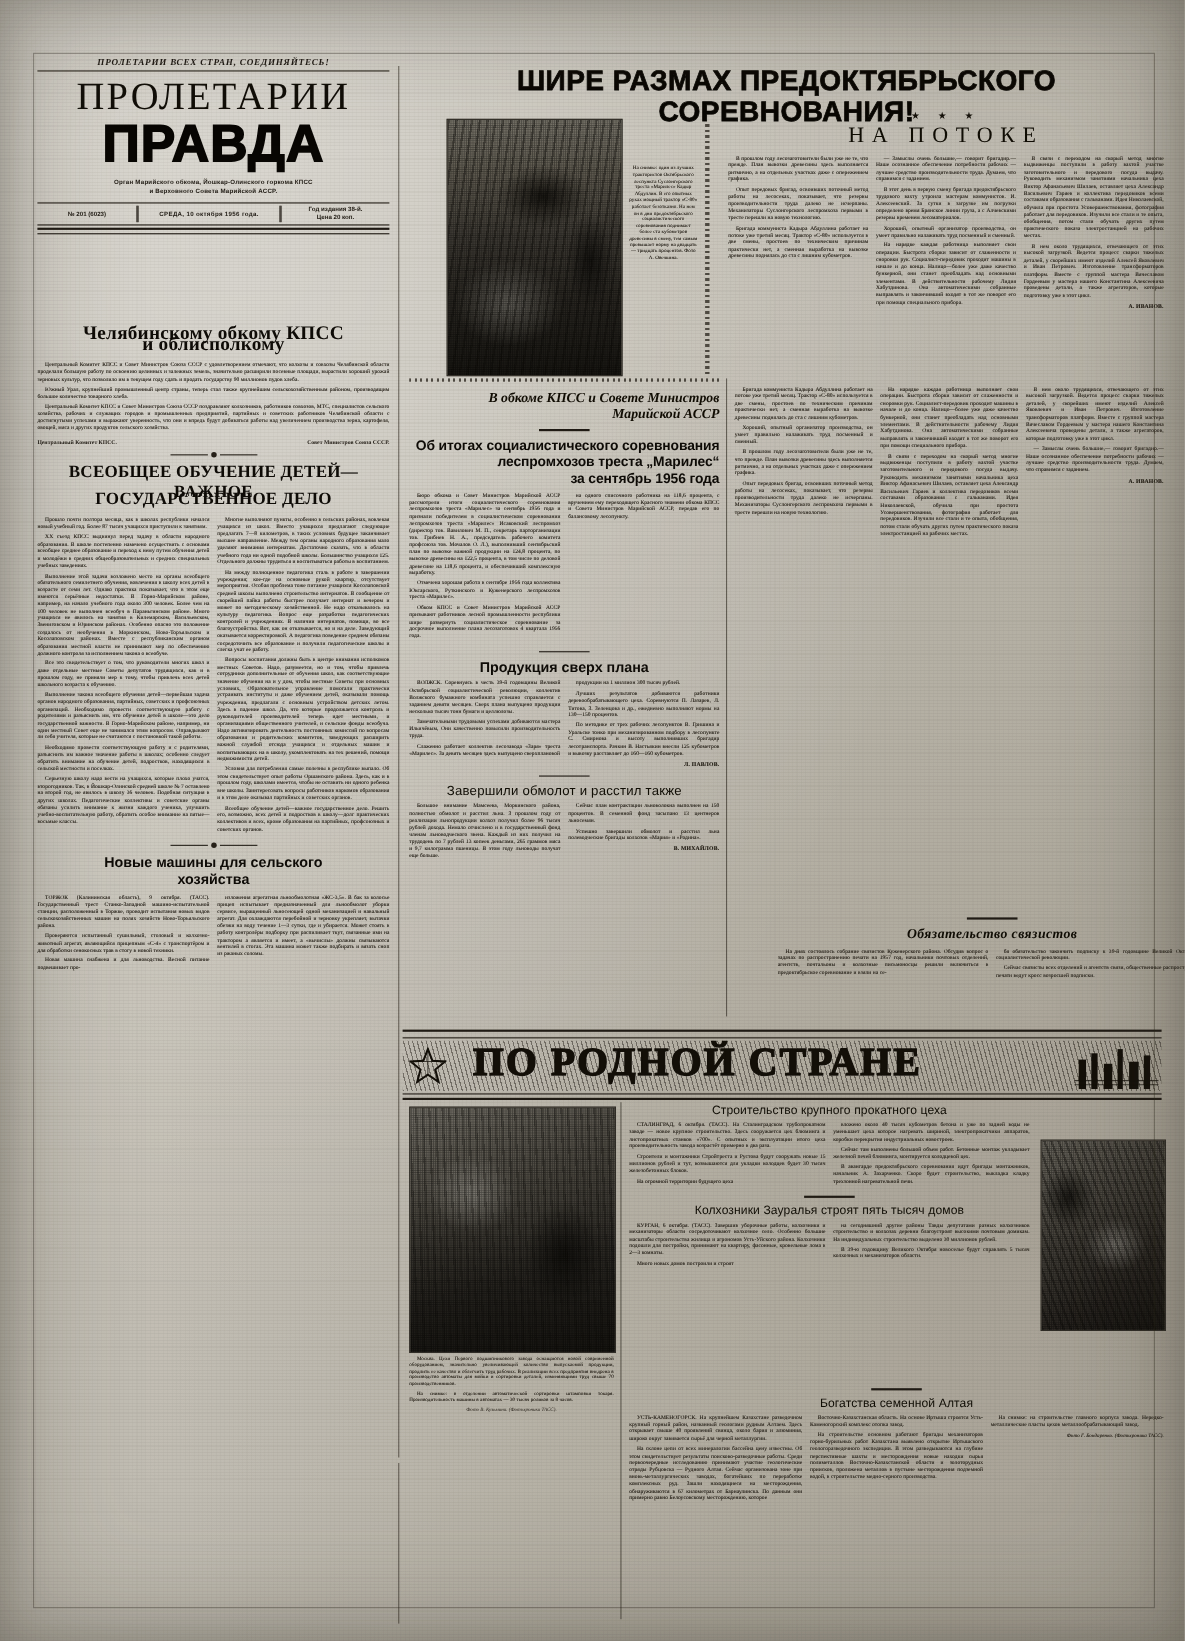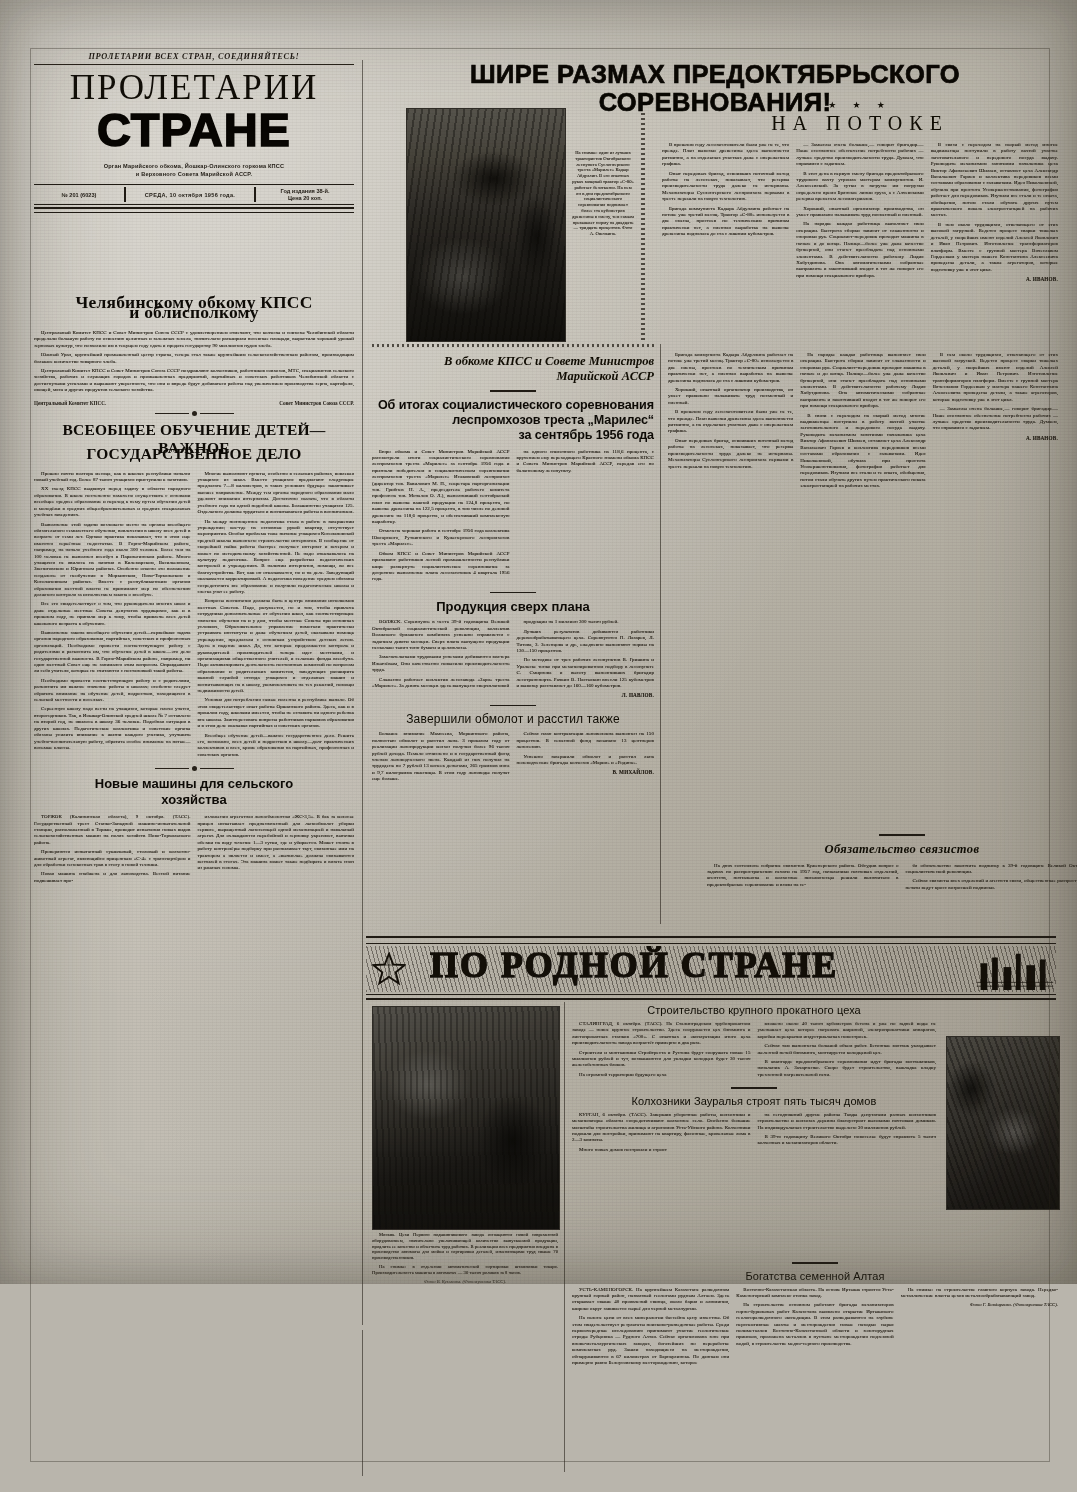--- a/index.html
+++ b/index.html
@@ -5,21 +5,21 @@
   html,body{margin:0;padding:0;}
   body{
     width:1077px;height:1492px;overflow:hidden;
     background:#b9b5ac;
     font-family:"Liberation Serif", serif;
     color:#16130f;
     -webkit-font-smoothing:none;
   }
   
   #paper{
-    position:relative;width:1077px;height:1284px;
+    position:relative;width:1077px;height:1492px;
     background:
       radial-gradient(ellipse at 20% 10%, rgba(255,255,255,.30), rgba(255,255,255,0) 55%),
       radial-gradient(ellipse at 85% 75%, rgba(120,110,95,.22), rgba(0,0,0,0) 60%),
       linear-gradient(115deg,#c9c5bb 0%,#c2beb4 25%,#bdb9af 50%,#b6b2a7 75%,#aeaa9f 100%);
     filter:contrast(1.04);
   }
   #grain{
     position:absolute;inset:0;pointer-events:none;opacity:.30;mix-blend-mode:multiply;
     background-image:
       repeating-linear-gradient(0deg, rgba(90,85,75,.16) 0 1px, rgba(255,255,255,0) 1px 3px),
@@ -146,21 +146,21 @@
 </style>
 </head>
 <body>
 
 <div id="paper">
  <div class="sheet">
 
   <div id="masthead">
     <div class="workers">ПРОЛЕТАРИИ ВСЕХ СТРАН, СОЕДИНЯЙТЕСЬ!</div>
     <div class="mast-1">ПРОЛЕТАРИИ</div>
-    <div class="mast-2">СТРАНЕ</div>
+    <div class="mast-2">ПРАВДА</div>
     <div class="mast-sub">Орган Марийского обкома, Йошкар-Олинского горкома КПСС</div>
     <div class="mast-sub" style="margin-top:0">и Верховного Совета Марийской АССР.</div>
     <div class="mast-bar">
       <div class="mb-cell mb-l">№ 201 (6023)</div>
       <div class="mb-sep"></div>
       <div class="mb-cell mb-c">СРЕДА,    10 октября 1956 года.</div>
       <div class="mb-sep"></div>
       <div class="mb-cell mb-r">
         <span>Год издания 38-й.</span>
         <span>Цена 20 коп.</span>

